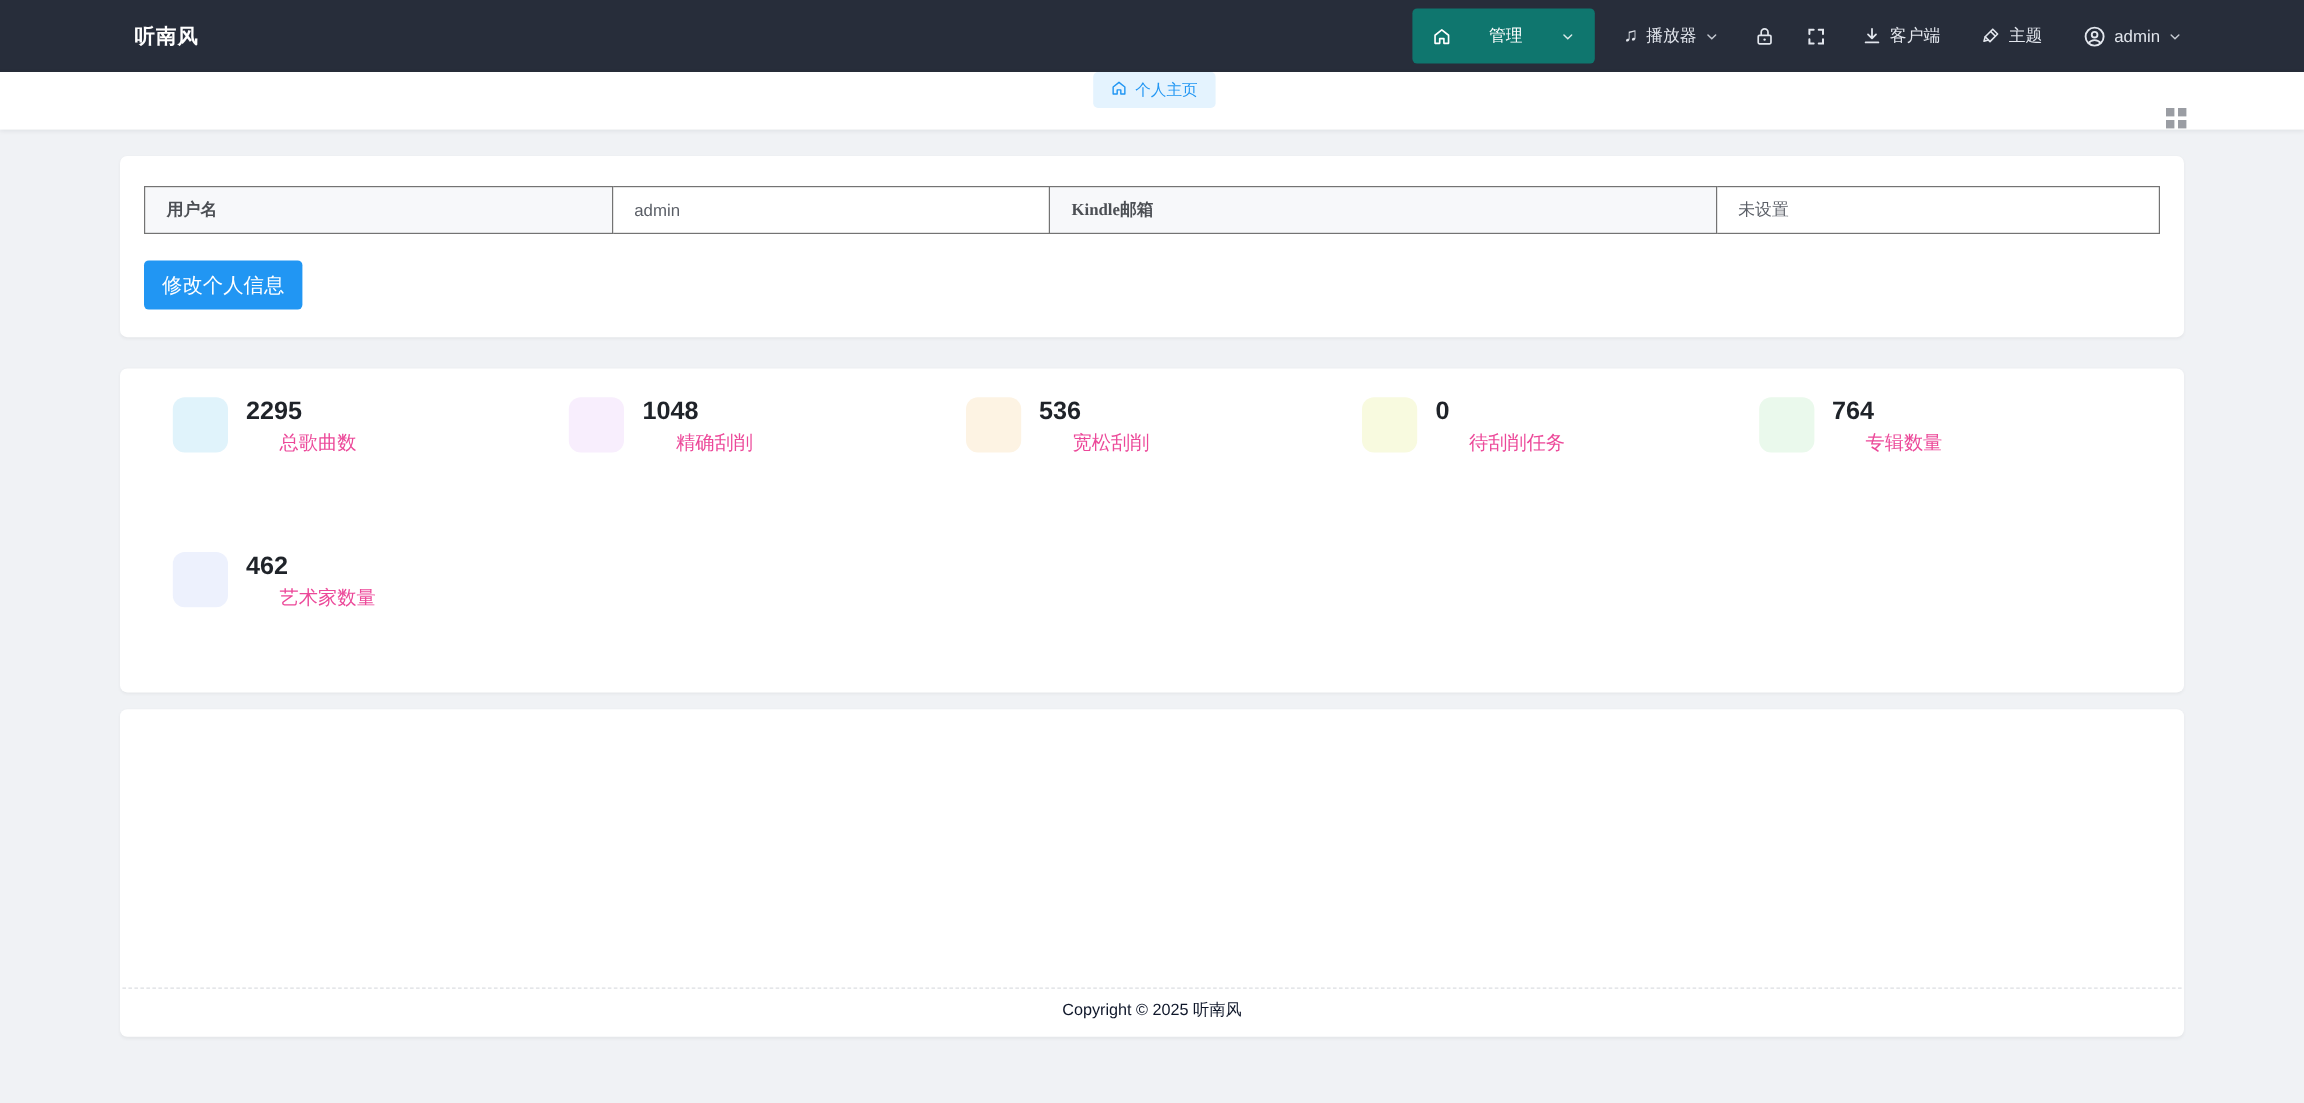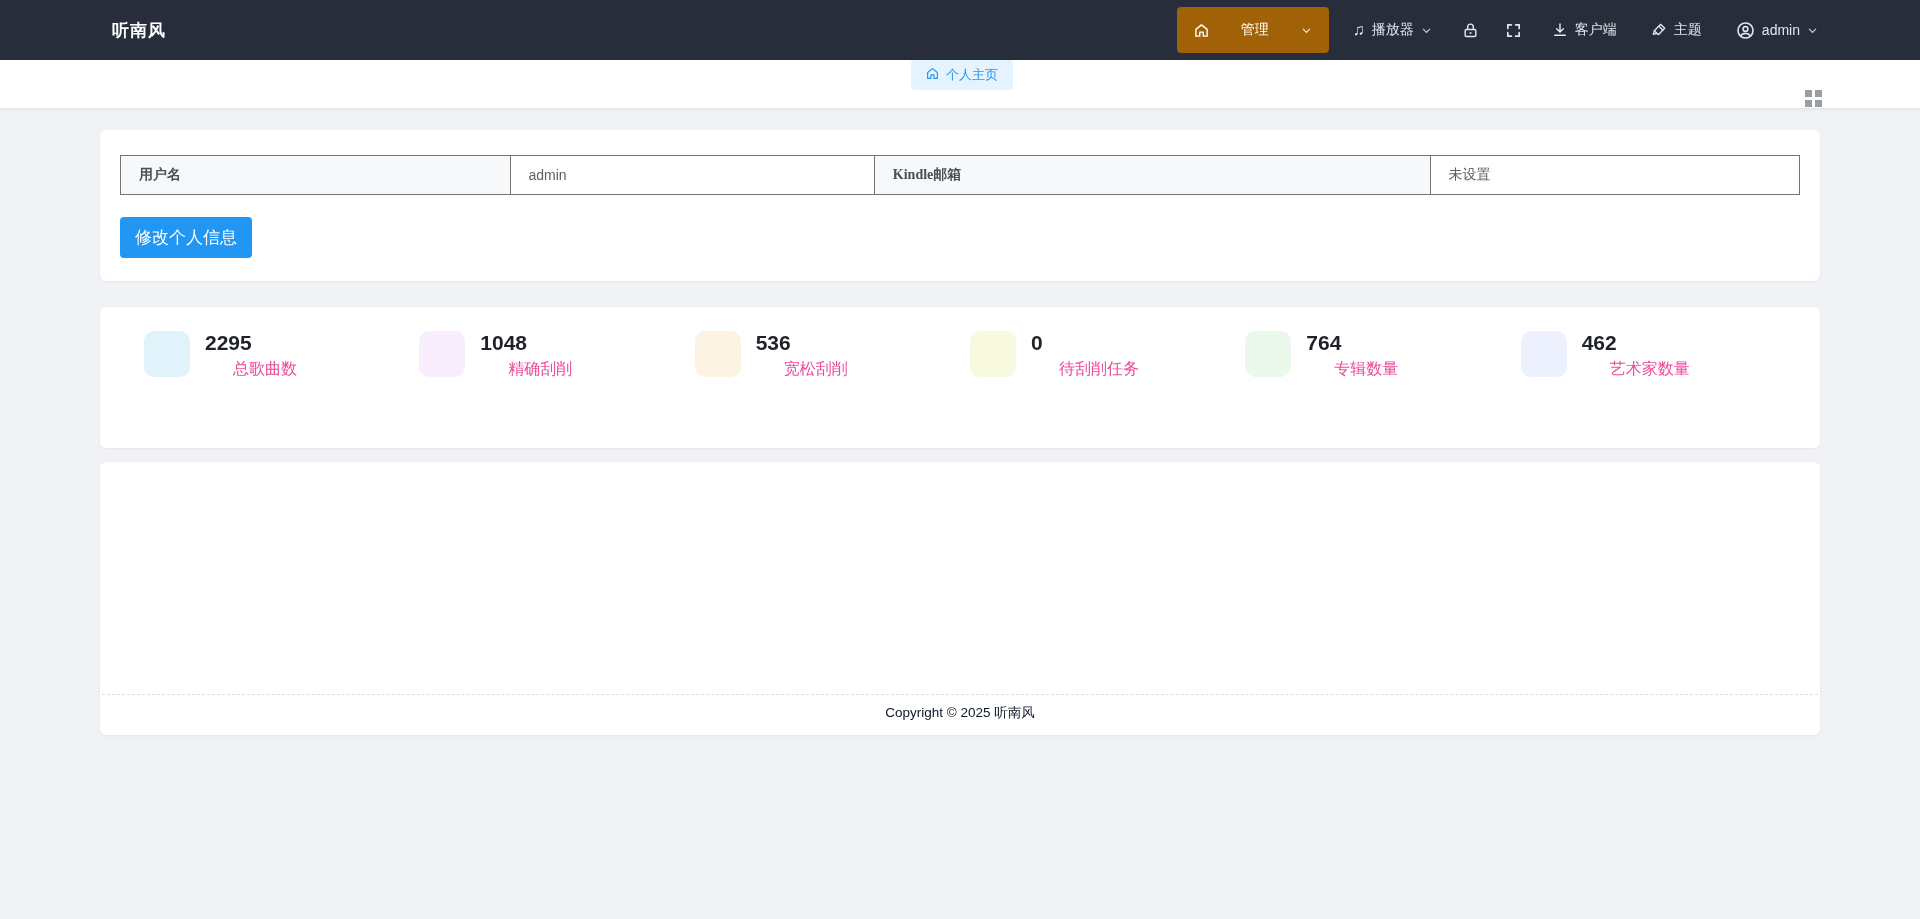--- a/index.html
+++ b/index.html
@@ -15,21 +15,21 @@
     height: 60px; background: #272d3a; display: flex; align-items: center;
     padding: 0 92px 0 112px; color: #dfe3ea;
   }
   .brand { font-size: 17px; font-weight: 600; color: #ffffff; letter-spacing: 1px; cursor: pointer; text-align: right; }
   .nav-right { margin-left: auto; display: flex; align-items: center; gap: 14px; }
   .nav-item {
     display: flex; align-items: center; gap: 7px; background: transparent; border: none;
     color: #e2e6ed; font-size: 14px; font-family: inherit; padding: 9px 10px; border-radius: 4px;
     cursor: pointer; white-space: nowrap;
   }
-  .nav-item.primary { background: #a16207; color: #fff; padding: 14px 17px; gap: 32px; }
+  .nav-item.primary { background: #0f766e; color: #fff; padding: 14px 17px; gap: 32px; }
   .nav-item.icon-only { padding: 9px 6px; }
   .nav-item svg { display: block; }
   .caret { opacity: .85; }
   .note-glyph { font-size: 16px; line-height: 1; }
   .avatar-wrap { width: 19px; height: 19px; }
   
   .tabbar {
     height: 48px; background: #ffffff; display: flex; align-items: center;
     padding: 0 98px 0 102px; box-shadow: 0 1px 4px rgba(0,21,41,.08); position: relative; flex-direction: column;
   }
@@ -50,21 +50,21 @@
   .desc-table td.lbl { background: #f7f8fa; font-weight: 600; color: #4c4f54; }
   .col-l1 { width: 23.2%; } .col-v1 { width: 21.7%; } .col-l2 { width: 33.1%; font-family: Liberation Serif, serif; } .col-v2 { width: 22%; }
   .btn-primary {
     margin-top: 22px; background: #2196f3; color: #fff; border: none; border-radius: 4px;
     padding: 9px 15px; font-size: 17px; font-family: inherit; cursor: pointer;
   }
   
   .stats-card { margin-top: 26px; padding: 24px 24px 68px; }
   .card-title { display: flex; align-items: center; gap: 10px; font-size: 17px; font-weight: 700; color: #26282d; margin-bottom: 52px; }
   .title-bar { width: 4px; height: 18px; border-radius: 2px; background: #2196f3; }
-  .stats-grid { display: grid; grid-template-columns: repeat(6, 1fr); row-gap: 80px; padding-left: 20px; }
+  .stats-grid { display: grid; grid-template-columns: repeat(5, 1fr); row-gap: 80px; padding-left: 20px; }
   .stat { display: flex; gap: 15px; align-items: flex-start; }
   .stat-icon { width: 46px; height: 46px; border-radius: 10px; flex: none; }
   .stat-num { font-size: 21px; font-weight: 700; color: #1f2329; line-height: 1.15; }
   .stat-lbl { font-size: 16px; color: #ec4899; margin-top: 4px; margin-left: 28px; }
   
   .footer-card { margin-top: 14px; min-height: 273px; display: flex; flex-direction: column; justify-content: flex-end; position: relative; }
   .footer-inner { border-top: 1px dashed #dcdee2; margin: 0 2px; padding: 9px 0 13px; text-align: center; }
   .copyright { color: #0f172a; font-size: 13.5px; }
 </style>
 </head>

